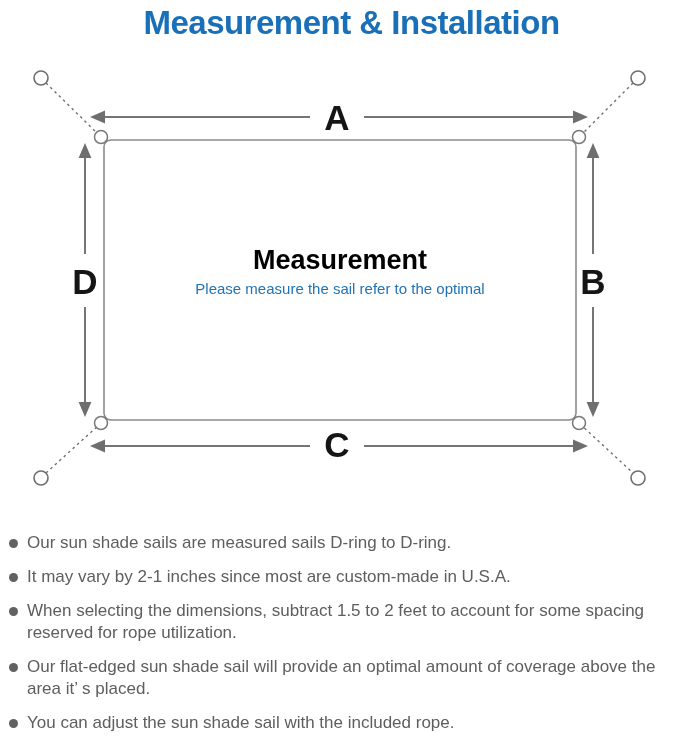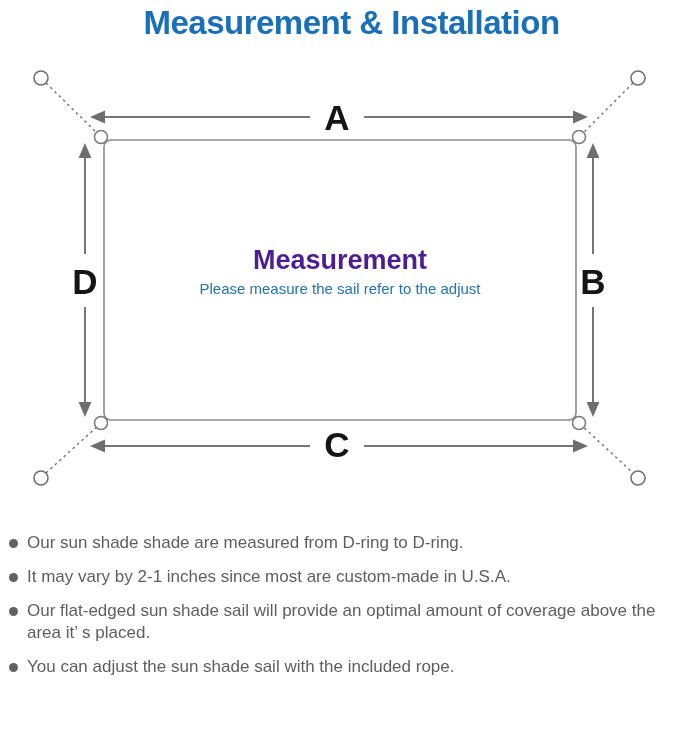--- a/index.html
+++ b/index.html
@@ -23,21 +23,21 @@
     position:absolute;transform:translate(-50%,-50%);
     font-size:35px;font-weight:bold;color:#151515;line-height:1;
     background:#ffffff;padding:0 8px;
   }
   .dim-label.a{left:337px;top:71px;}
   .dim-label.b{left:593px;top:235px;padding:6px 0;}
   .dim-label.c{left:337px;top:398px;}
   .dim-label.d{left:85px;top:235px;padding:6px 0;}
   .center-title{
     position:absolute;left:340px;top:214px;transform:translate(-50%,-50%);
-    font-size:27px;font-weight:bold;color:#4c1d95;white-space:nowrap;
+    font-size:27px;font-weight:bold;color:#000000;white-space:nowrap;
   }
   .center-sub{
     position:absolute;left:340px;top:242px;transform:translate(-50%,-50%);
     font-size:15px;color:#2173b5;white-space:nowrap;
   }
   .bullets{
     position:absolute;left:8px;top:532px;width:663px;
     margin:0;padding:0;list-style:none;
   }
   .bullets li{
@@ -97,31 +97,35 @@
       <polygon points="593,97 586.6,112 599.4,112" fill="#6e6e6e"></polygon>
       <polygon points="593,371 586.6,356 599.4,356" fill="#6e6e6e"></polygon>
     </svg>
 
     <div class="dim-label a">A</div>
     <div class="dim-label b">B</div>
     <div class="dim-label c">C</div>
     <div class="dim-label d">D</div>
 
     <div class="center-title">Measurement</div>
-    <div class="center-sub">Please measure the sail refer to the adjust</div>
+    <div class="center-sub">Please measure the sail refer to the optimal</div>
   </div>
 
   <ul class="bullets">
     <li>
       <span class="dot"></span>
-      <span>Our sun shade shade are measured from D-ring to D-ring.</span>
+      <span>Our sun shade sails are measured sails D-ring to D-ring.</span>
     </li>
     <li>
       <span class="dot"></span>
       <span>It may vary by 2-1 inches since most are custom-made in U.S.A.</span>
+    </li>
+    <li>
+      <span class="dot"></span>
+      <span>When selecting the dimensions, subtract 1.5 to 2 feet to account for some spacing reserved for rope utilization.</span>
     </li>
     <li>
       <span class="dot"></span>
       <span>Our flat-edged sun shade sail will provide an optimal amount of coverage above the area it’ s placed.</span>
     </li>
     <li>
       <span class="dot"></span>
       <span>You can adjust the sun shade sail with the included rope.</span>
     </li>
   </ul>

